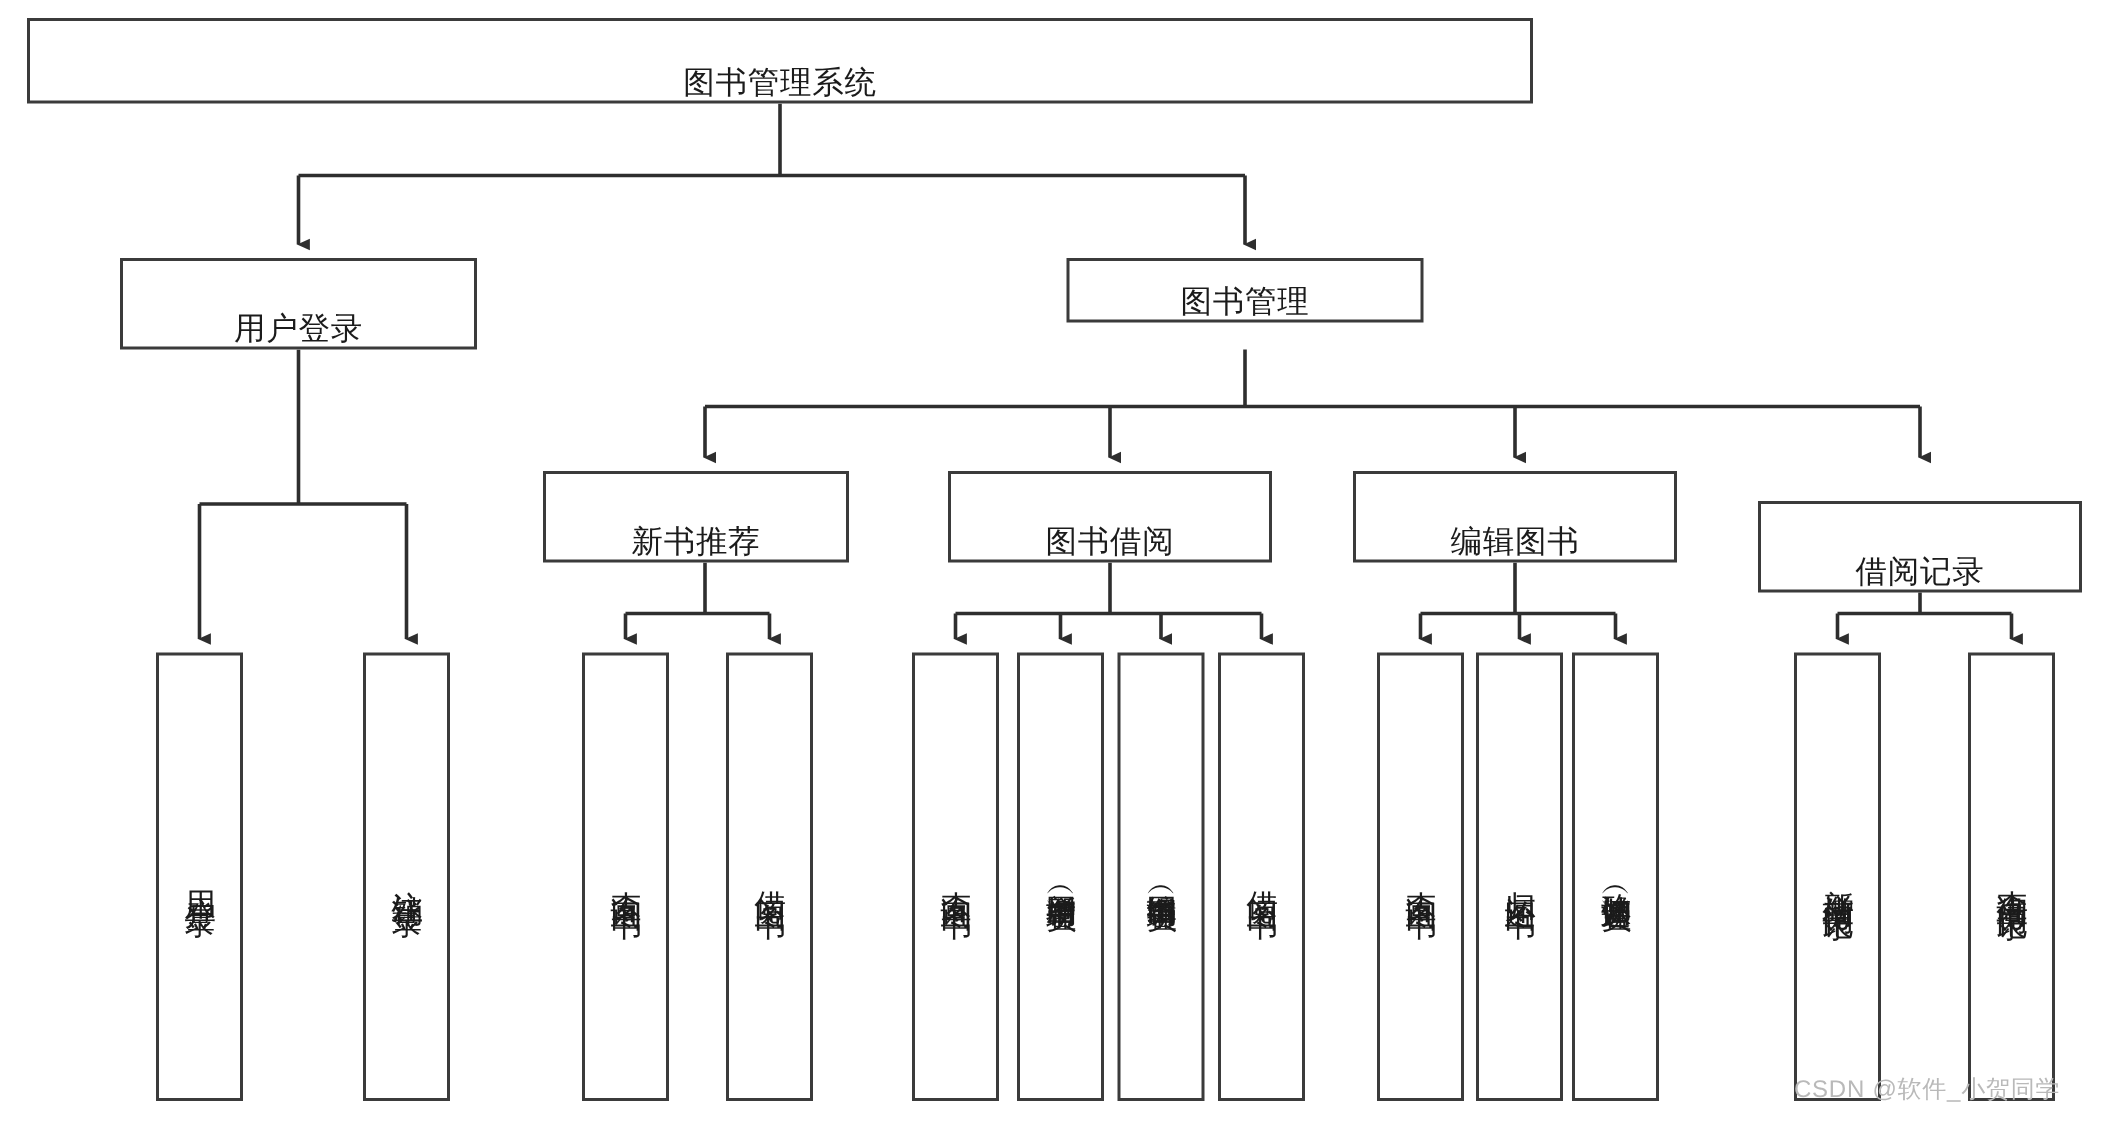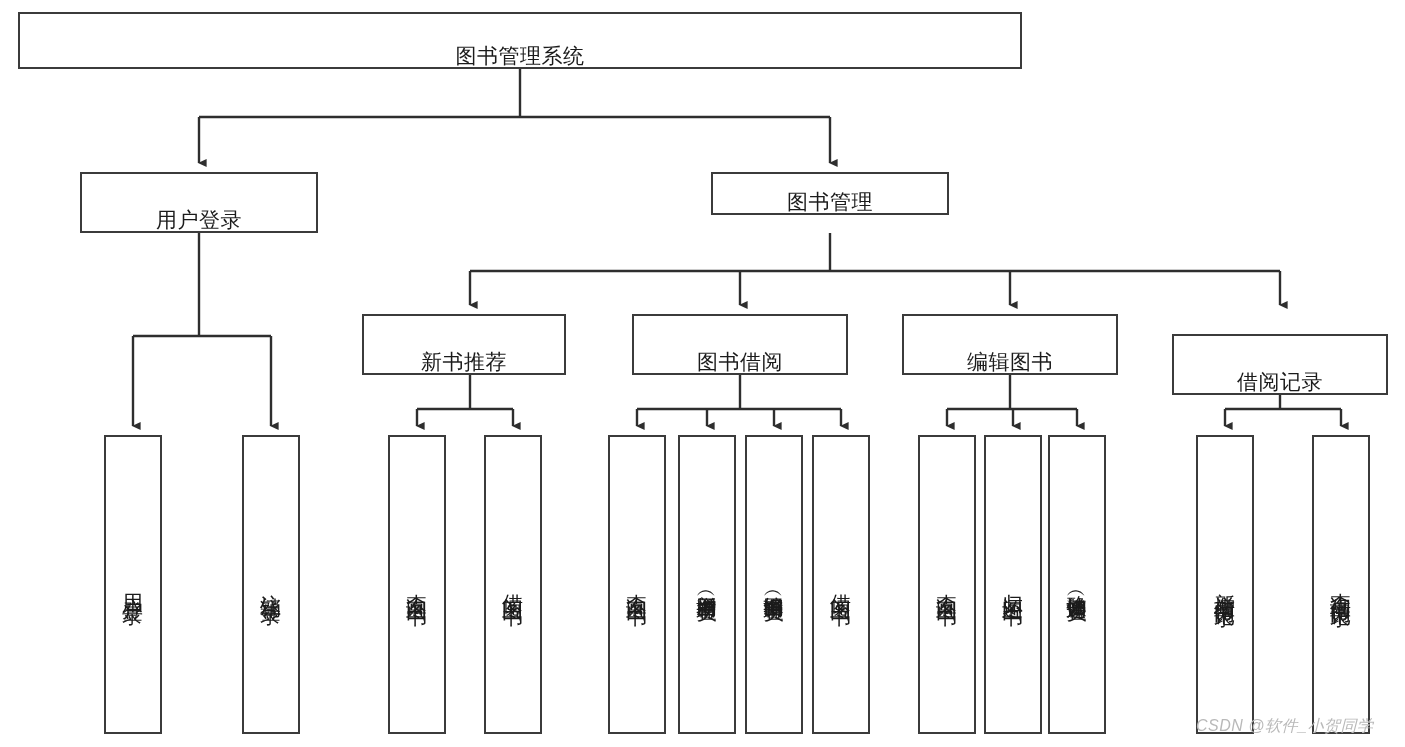--- a/index.html
+++ b/index.html
@@ -57,21 +57,20 @@
     width: 1405px;
     height: 747px;
     pointer-events: none;
   }
   .watermark {
     position: absolute;
     font-size: 16px;
     color: #b9b9b9;
     white-space: nowrap;
     letter-spacing: 0.5px;
-    font-style: italic;
   }
 </style>
 </head>
 <body>
 
 <div id="diagram-root">
 
   <svg id="connector-layer" viewBox="0 0 1405 747" width="1405" height="747" xmlns="http://www.w3.org/2000/svg">
     <defs>
       <marker id="arrowhead" markerWidth="9" markerHeight="9" refX="4.5" refY="7.6" orient="auto" markerUnits="userSpaceOnUse">

